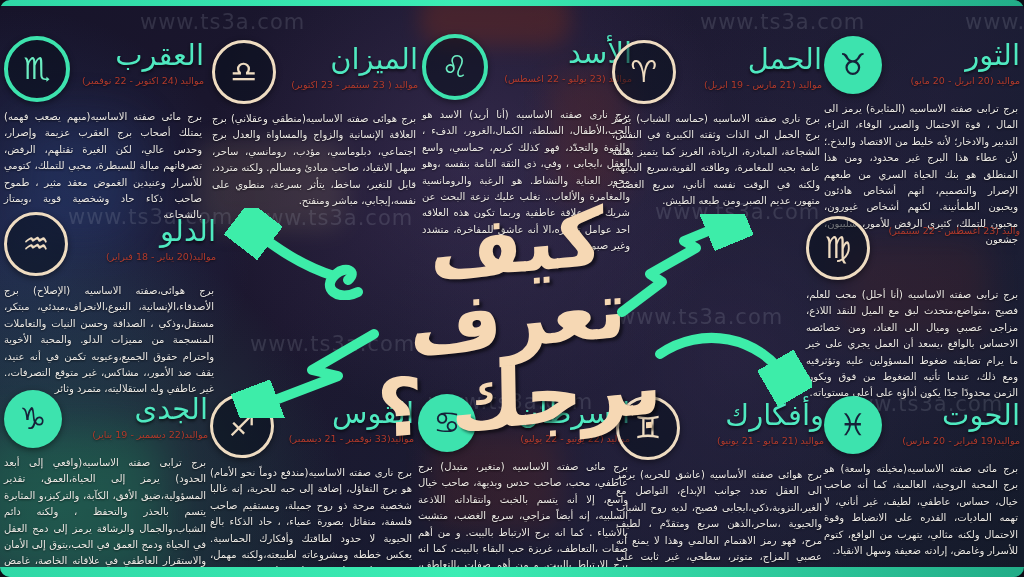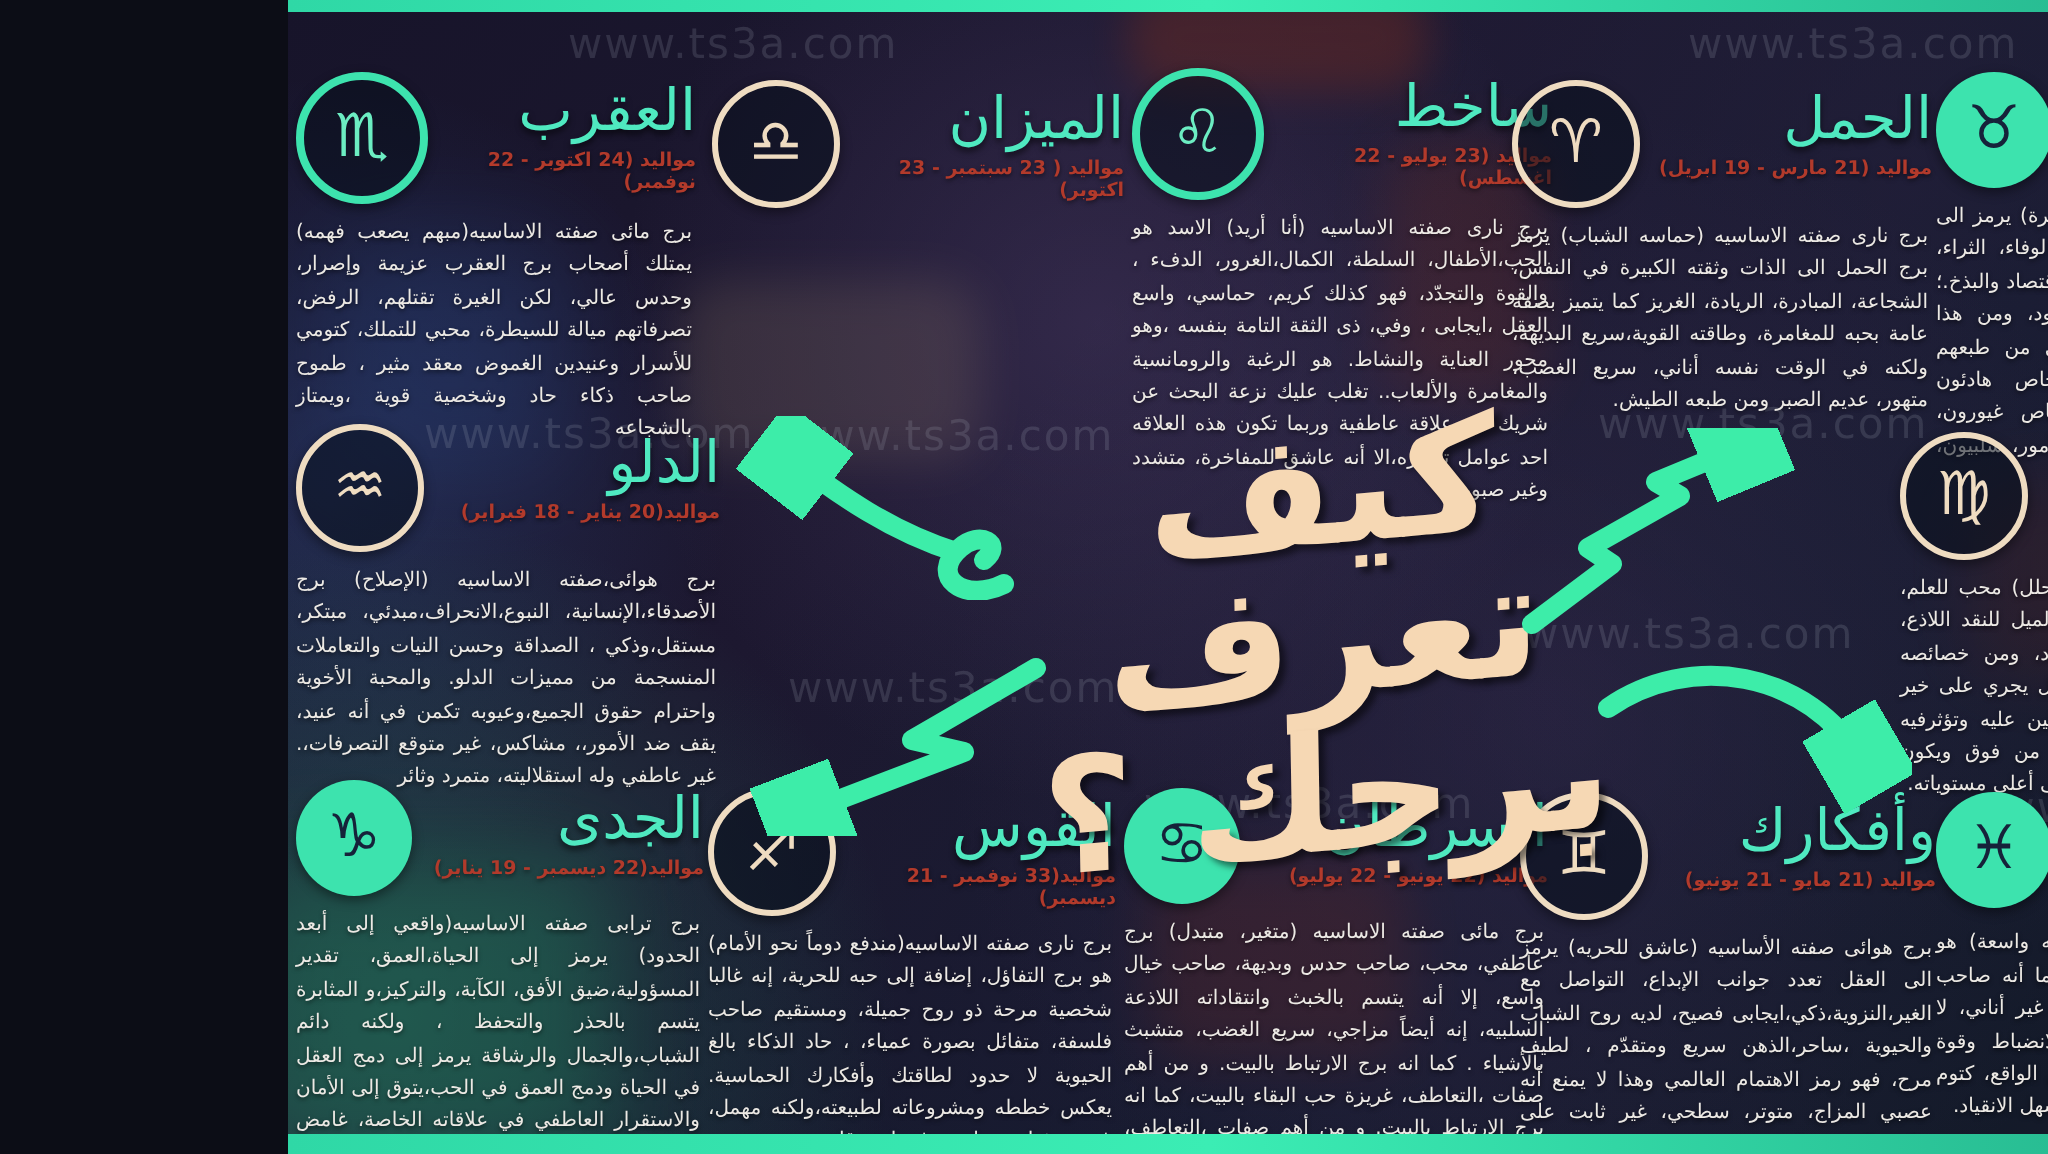--- a/index.html
+++ b/index.html
@@ -1,46 +1,47 @@
 <!DOCTYPE html>
 <html lang="ar" dir="rtl"><head>
 <meta charset="utf-8">
 <style>
   html,body{margin:0;padding:0;background:#0c0d16;}
   .stage{
-    position:relative;width:880px;height:577px;overflow:hidden;
+    position:relative;width:1024px;height:577px;overflow:hidden;
     font-family:"DejaVu Sans","Liberation Sans",sans-serif;
     background:
       radial-gradient(circle at 6% 88%, rgba(46,170,125,.30), transparent 26%),
       radial-gradient(circle at 2% 42%, rgba(56,96,170,.28), transparent 22%),
       radial-gradient(circle at 46% 28%, rgba(96,76,128,.32), transparent 38%),
       radial-gradient(circle at 72% 62%, rgba(70,48,92,.35), transparent 42%),
       radial-gradient(circle at 92% 16%, rgba(44,34,66,.5), transparent 40%),
       radial-gradient(circle at 55% 85%, rgba(40,30,60,.45), transparent 45%),
       linear-gradient(135deg,#17142a 0%,#1d1830 38%,#101a2b 70%,#141a29 100%);
     direction:rtl;
+    border-radius:10px;
   }
   .bar{position:absolute;left:0;width:1024px;background:linear-gradient(90deg,#2fd8a6,#3bedb4 45%,#22ad88);z-index:6;}
   .bar.top{top:0;height:6px;}
   .bar.bottom{bottom:0;height:10px;}
   .wm{position:absolute;color:#b7bfcc;opacity:.16;font-size:21px;letter-spacing:1px;direction:ltr;z-index:1;white-space:nowrap;}
   .blob{position:absolute;border-radius:22px;z-index:0;}
   .b1{left:420px;top:-8px;width:150px;height:54px;background:#6e2a20;opacity:.45;filter:blur(10px);}
   .b2{left:196px;top:140px;width:150px;height:90px;background:#b79a74;opacity:.16;filter:blur(12px);}
   .b3{left:548px;top:70px;width:80px;height:130px;background:#6e2a20;opacity:.28;filter:blur(14px);}
   .b4{left:-30px;top:430px;width:190px;height:150px;background:#1f7a5a;opacity:.38;filter:blur(22px);}
   .b5{left:430px;top:430px;width:130px;height:100px;background:#6e2a20;opacity:.25;filter:blur(14px);}
   .b6{left:840px;top:240px;width:150px;height:100px;background:#5e2620;opacity:.22;filter:blur(16px);}
   .b7{left:20px;top:120px;width:120px;height:120px;background:#2a4a8a;opacity:.28;filter:blur(24px);}
 
   .card{position:absolute;z-index:3;direction:rtl;}
   .card-head{display:flex;gap:8px;align-items:flex-start;}
   .head-text{flex:1;min-width:0;padding-top:4px;}
   .sign-name{font-size:29px;font-weight:normal;color:#4fe9c0;line-height:1.05;text-shadow:0 2px 3px rgba(0,0,0,.6);}
-  .sign-dates{font-size:9.5px;font-weight:bold;color:#b23a2b;margin-top:5px;text-shadow:0 1px 2px rgba(0,0,0,.5);}
+  .sign-dates{font-size:9.5px;font-weight:normal;color:#b23a2b;margin-top:5px;text-shadow:0 1px 2px rgba(0,0,0,.5);}
   .icon{width:58px;height:58px;border-radius:50%;flex:0 0 auto;display:flex;align-items:center;justify-content:center;font-size:30px;line-height:1;box-shadow:0 2px 6px rgba(0,0,0,.45);}
   .icon.solid{background:#3de3ae;color:#16223a;}
   .icon.ring-teal{background:rgba(10,16,30,.55);border:4px solid #3de3ae;color:#6cedc2;}
   .icon.ring-cream{background:rgba(10,16,30,.55);border:3px solid #efdcc1;color:#efdcc1;}
   .sign-text{margin:7px 2px 0 0;font-size:10px;line-height:1.64;color:#ece9e4;text-align:justify;text-align-last:right;text-shadow:0 1px 2px rgba(0,0,0,.55);}
 
   .main-title{position:absolute;left:348px;top:208px;width:340px;z-index:4;text-align:center;
     transform:rotate(-5deg) skewX(-4deg);color:#f6d8b4;font-weight:bold;line-height:.92;
     text-shadow:3px 3px 3px rgba(0,0,0,.5);}
   .main-title .t1{font-size:80px;}
@@ -91,26 +92,27 @@
   <div class="card" style="left:212px;top:40px;width:206px;">
     <div class="card-head">
       <div class="head-text">
         <div class="sign-name">الميزان</div>
         <div class="sign-dates">مواليد ( 23 سبتمبر - 23 اكتوبر)</div>
       </div>
       <div class="icon ring-cream">
           <span>♎</span>
         </div>
     </div>
+    <p class="sign-text">برج هوائى صفته الاساسيه(منطقي وعقلاني) برج العلاقة الإنسانية والزواج والمساواة والعدل برج اجتماعي، دبلوماسي، مؤدب، رومانسي، ساحر، سهل الانقياد، صاحب مبادئ ومسالم. ولكنه متردد، قابل للتغير، ساخط، يتأثر بسرعة، منطوي على نفسه،إيجابي، مباشر ومنفتح.</p>
   </div>
 
   <div class="card" style="left:422px;top:34px;width:210px;">
     <div class="card-head">
       <div class="head-text">
-        <div class="sign-name">ساخط</div>
+        <div class="sign-name">الأسد</div>
         <div class="sign-dates">مواليد (23 يوليو - 22 اغسطس)</div>
       </div>
       <div class="icon ring-teal">
           <span>♌</span>
         </div>
     </div>
     <p class="sign-text">برج نارى صفته الاساسيه (أنا أريد) الاسد هو الحب،الأطفال، السلطة، الكمال،الغرور، الدفء ، والقوة والتجدّد، فهو كذلك كريم، حماسي، واسع العقل ،ايجابى ، وفي، ذى الثقة التامة بنفسه ،وهو محور العناية والنشاط. هو الرغبة والرومانسية والمغامرة والألعاب.. تغلب عليك نزعة البحث عن شريك في علاقة عاطفية وربما تكون هذه العلاقه احد عوامل تطوره،الا أنه عاشق للمفاخرة، متشدد وغير صبور</p>
   </div>
 
   <div class="card" style="left:612px;top:40px;width:210px;">

